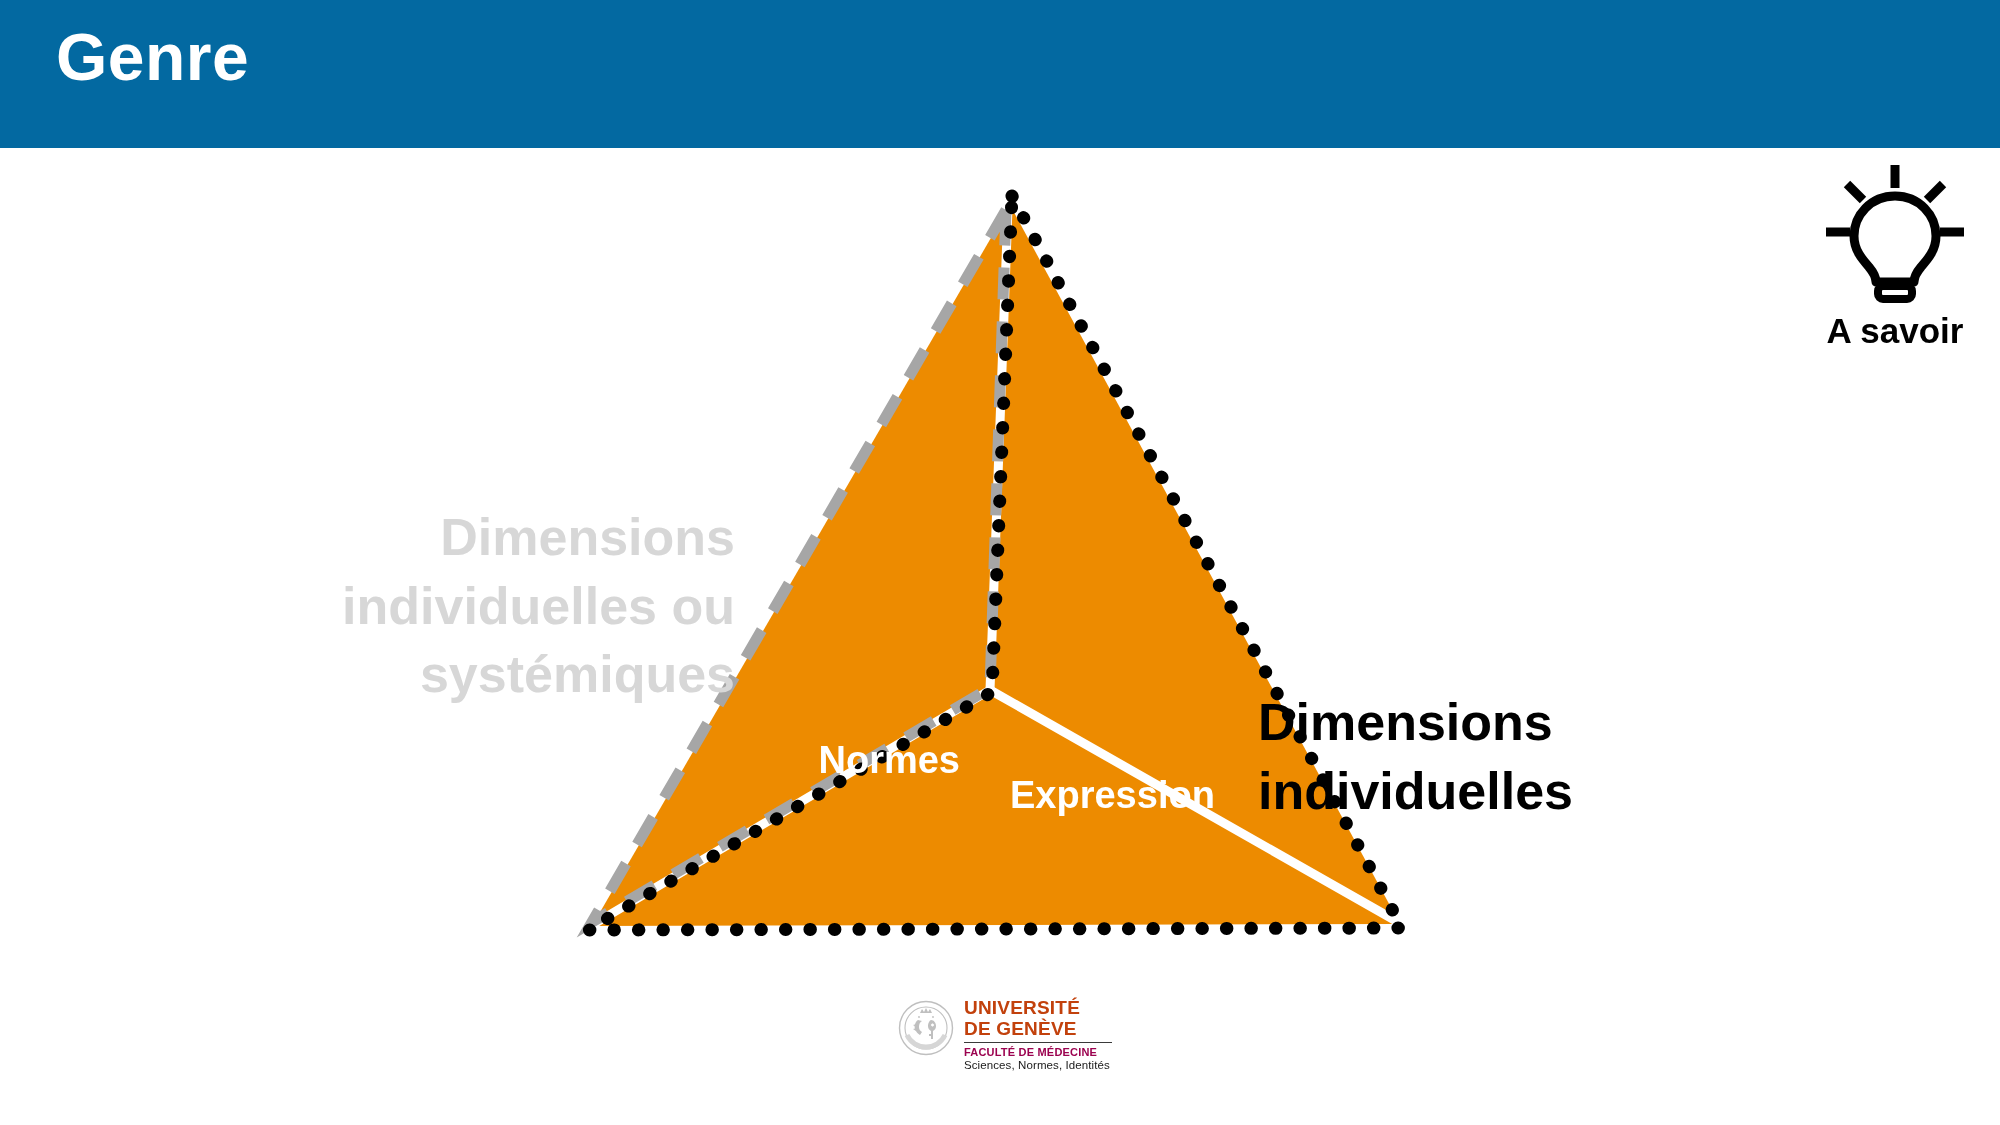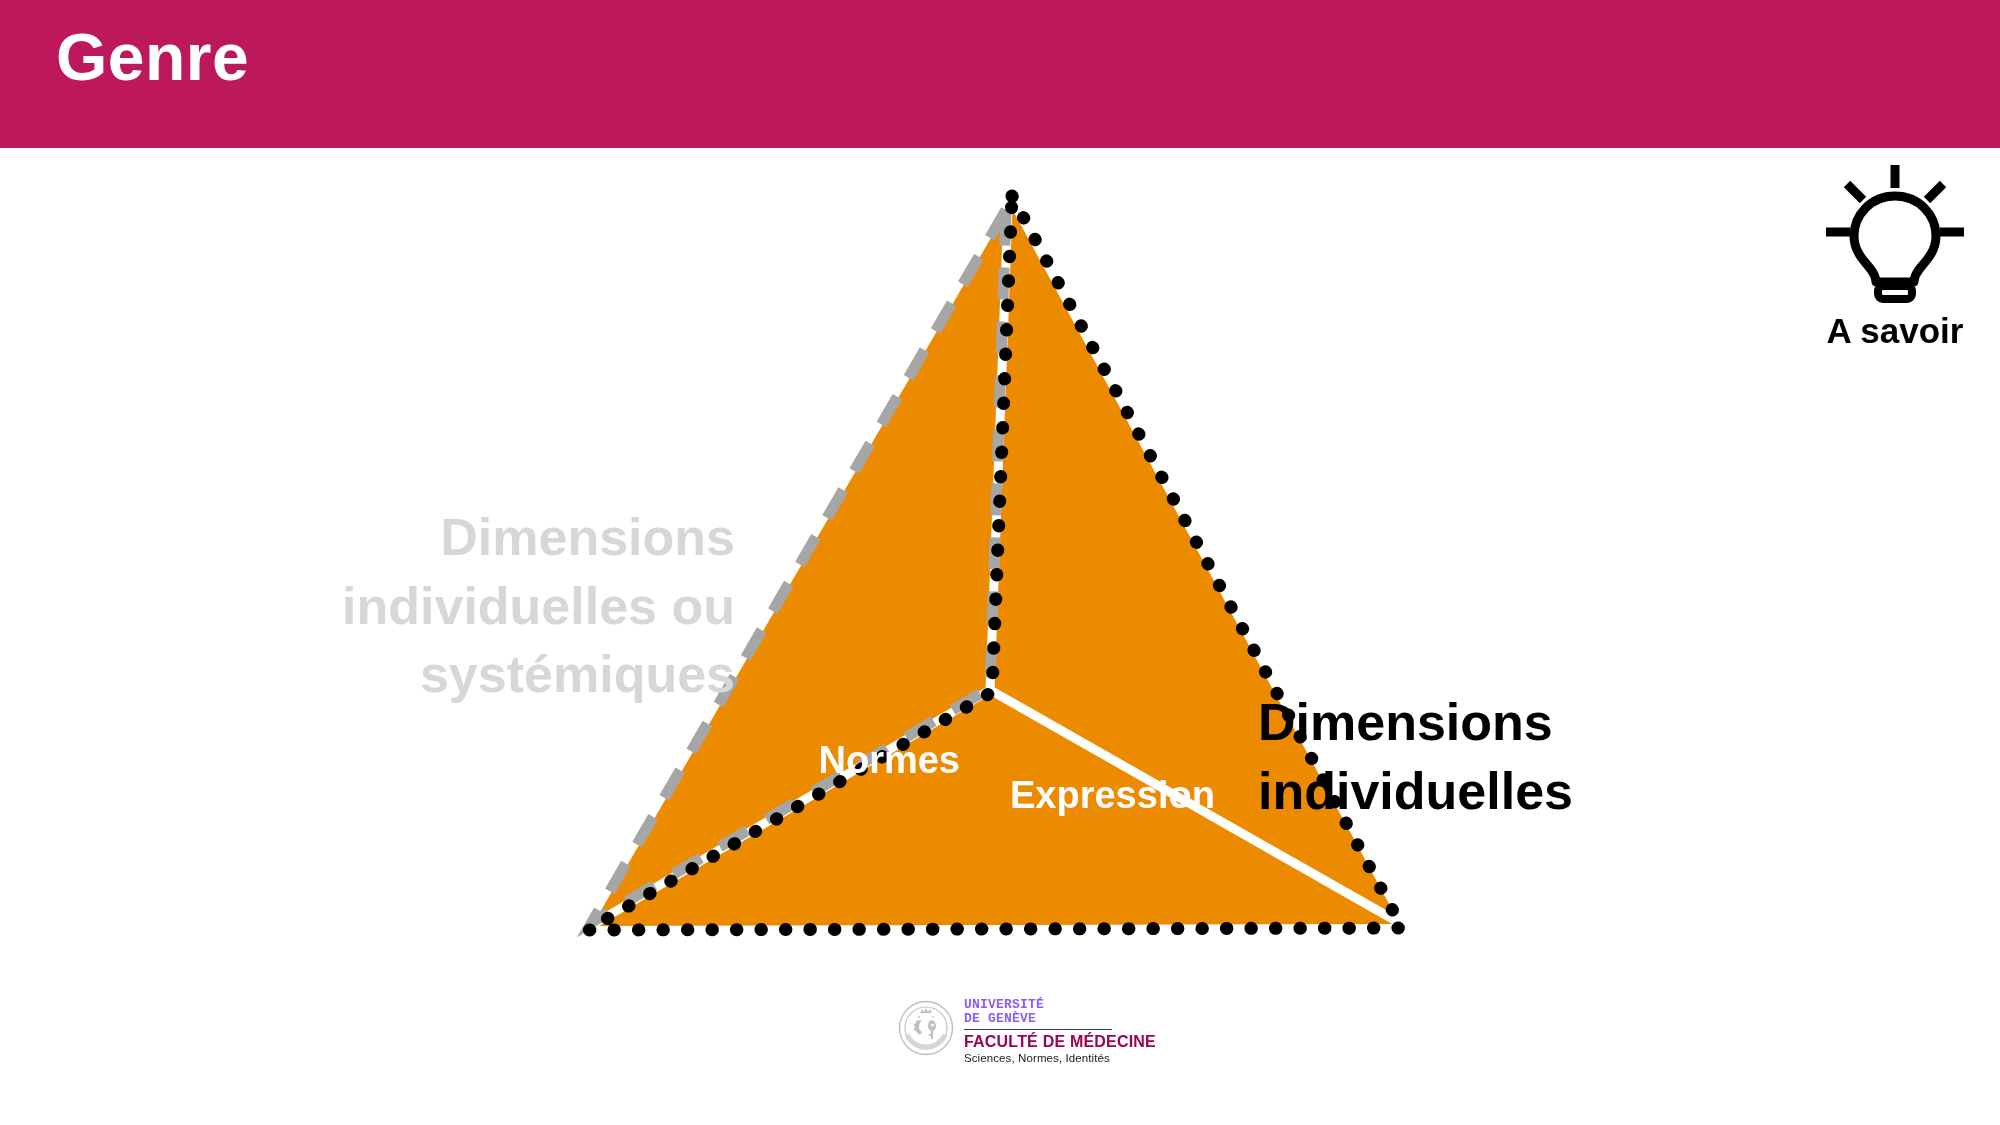--- a/index.html
+++ b/index.html
@@ -19,21 +19,21 @@
     overflow: hidden;
   }
 
   
   #header-bar {
     position: absolute;
     left: 0;
     top: 0;
     width: 2000px;
     height: 148px;
-    background: #be185d;
+    background: #0369a1;
   }
   #header-title {
     position: absolute;
     left: 56px;
     top: 20px;
     font-size: 66px;
     font-weight: bold;
     color: #ffffff;
     letter-spacing: 0.5px;
     line-height: 1.15;
@@ -142,36 +142,35 @@
     width: 56px;
     height: 56px;
   }
   #logo-text {
     position: absolute;
     left: 66px;
     top: -2px;
     width: 150px;
   }
   .logo-line {
-    font-size: 13px;
-    font-weight: bold;
-    color: #8b5cf6;
+    font-size: 19px;
+    font-weight: bold;
+    color: #c2410c;
     line-height: 1.08;
     letter-spacing: 0.2px;
     white-space: nowrap;
-    font-family: Liberation Mono, monospace;
   }
   #logo-rule {
     border-top: 1.3px solid #3A3A3A;
     margin-top: 3px;
     margin-bottom: 3px;
     width: 148px;
   }
   #logo-faculty {
-    font-size: 16px;
+    font-size: 11px;
     font-weight: bold;
     color: #9B024F;
     letter-spacing: 0.2px;
     white-space: nowrap;
   }
   #logo-sub {
     font-size: 11.5px;
     font-weight: normal;
     color: #1A1A1A;
     letter-spacing: 0.1px;

